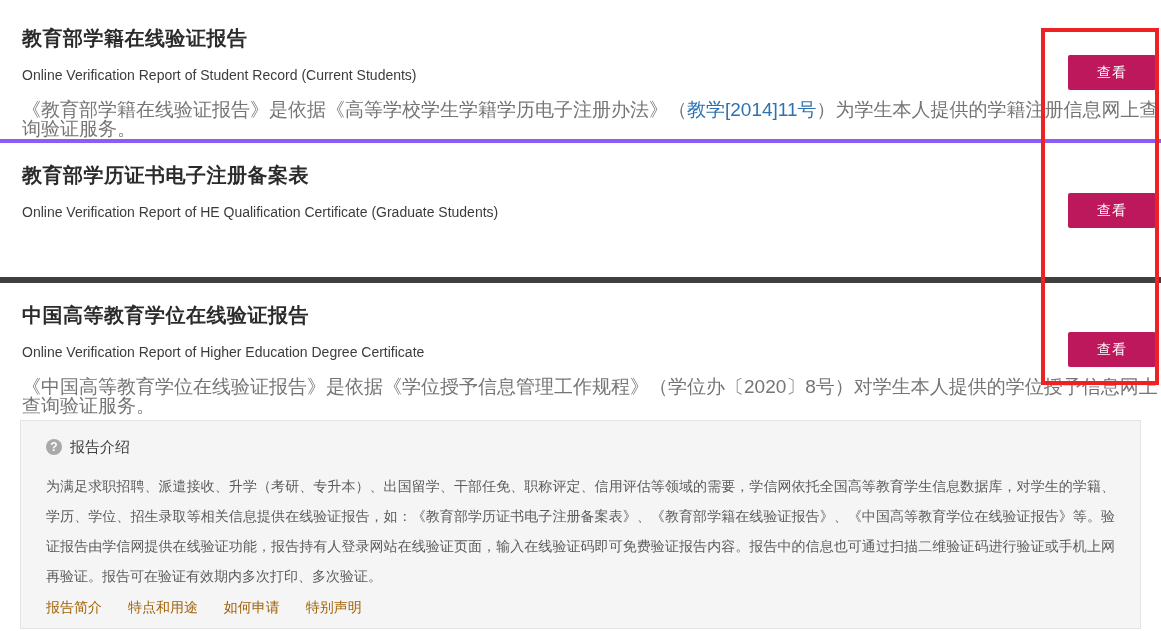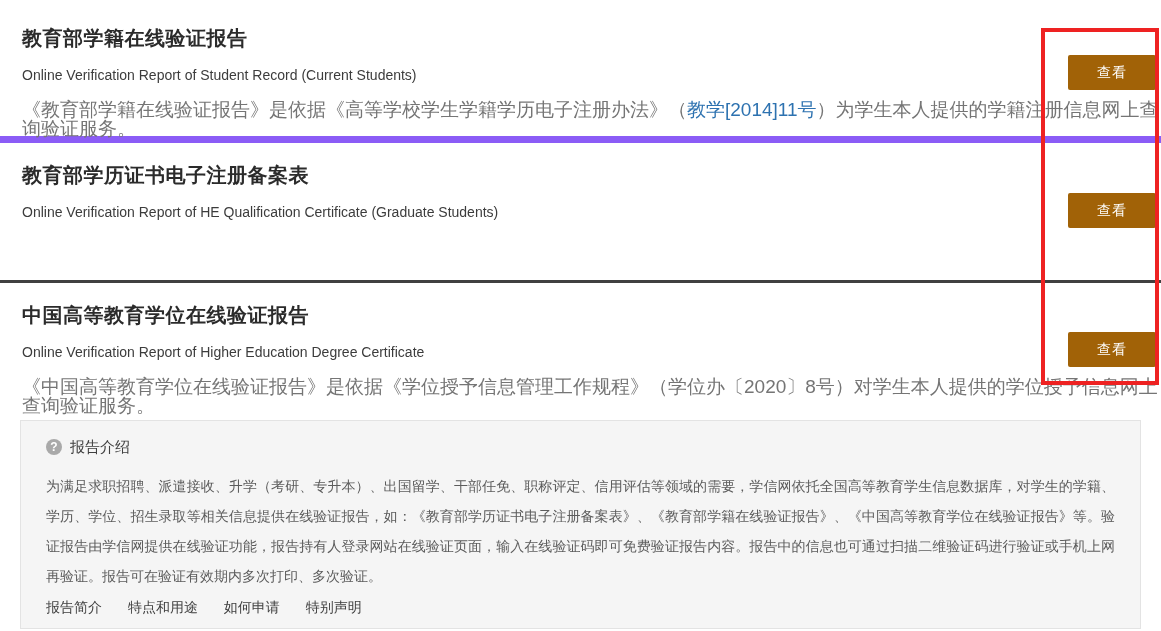--- a/index.html
+++ b/index.html
@@ -6,35 +6,35 @@
   html, body {
     width: 1161px; height: 631px;
     background: #ffffff;
     font-family: "Liberation Sans", "DejaVu Sans", sans-serif;
     overflow: hidden;
   }
   .page { position: relative; width: 1161px; height: 631px; }
 
   
   .report { position: relative; padding-left: 22px; }
-  .report.s1 { padding-top: 26px; height: 143px; border-bottom: 7px solid #8b5cf6; }
-  .report.s2 { padding-top: 20px; height: 140px; border-bottom: 3px solid #404040; }
+  .report.s1 { padding-top: 26px; height: 143px; border-bottom: 4px solid #8b5cf6; }
+  .report.s2 { padding-top: 20px; height: 140px; border-bottom: 6px solid #404040; }
   .report.s3 { padding-top: 20px; height: 137px; }
 
   .report h2 {
     font-size: 20px; line-height: 24px; font-weight: bold; color: #2b2b2b;
     letter-spacing: 0.5px;
   }
   .subtitle { margin-top: 16px; font-size: 14px; line-height: 18px; color: #3c3c3c; }
   .desc { margin-top: 16px; font-size: 19px; line-height: 19px; color: #757575; }
   .doclink { color: #2d72b0; text-decoration: none; cursor: pointer; }
 
   .view-btn {
     position: absolute; right: 5px; width: 88px; height: 35px;
-    background: #a16207; color: #ffffff; font-size: 14px;
+    background: #be185d; color: #ffffff; font-size: 14px;
     border: none; border-radius: 2px; cursor: pointer;
     font-family: Liberation Mono, monospace; letter-spacing: 1px;
   }
   .s1 .view-btn { top: 55px; }
   .s2 .view-btn { top: 50px; }
   .s3 .view-btn { top: 49px; }
 
   
   .highlight-rect {
     position: absolute; left: 1041px; top: 28px;
@@ -56,21 +56,21 @@
     background: #a9a9a9; color: #ffffff; font-size: 12px; font-weight: bold;
     line-height: 16px; text-align: center; margin-right: 8px;
   }
   .info-title { font-size: 15px; color: #404040; text-align: center; }
   .info-para {
     margin-top: 14px; font-size: 14px; line-height: 30px; color: #5c5c5c;
     text-align: justify;
   }
   .info-links { margin-top: 8px; font-size: 14px; }
   .info-links a {
-    color: #404040; text-decoration: none; margin-right: 22px; cursor: pointer;
+    color: #a16207; text-decoration: none; margin-right: 22px; cursor: pointer;
   }
 </style>
 </head>
 <body>
 
 <div class="page">
 
   <section class="report s1">
     <h2>教育部学籍在线验证报告</h2>
     <div class="subtitle">Online Verification Report of Student Record (Current Students)</div>

